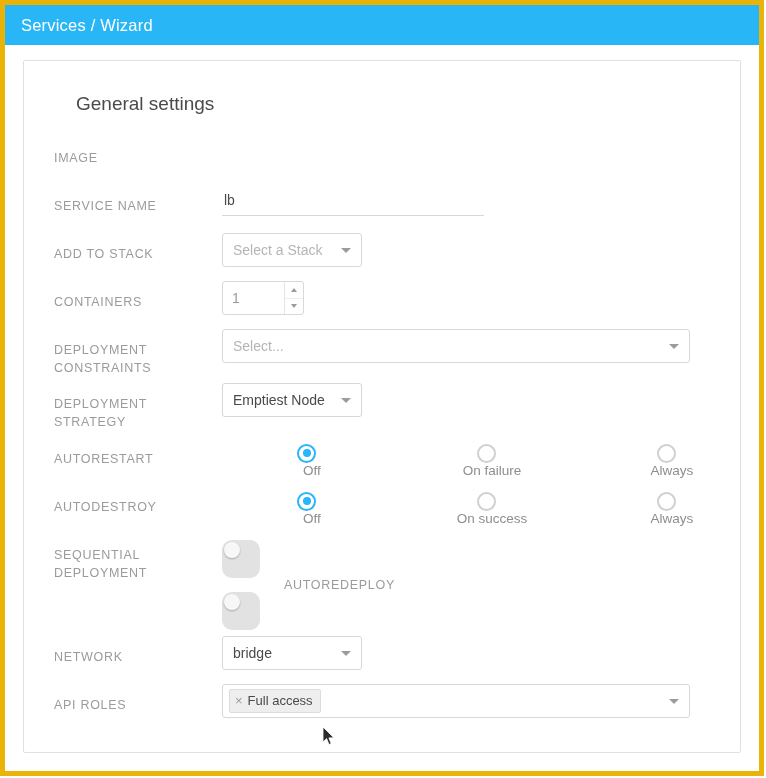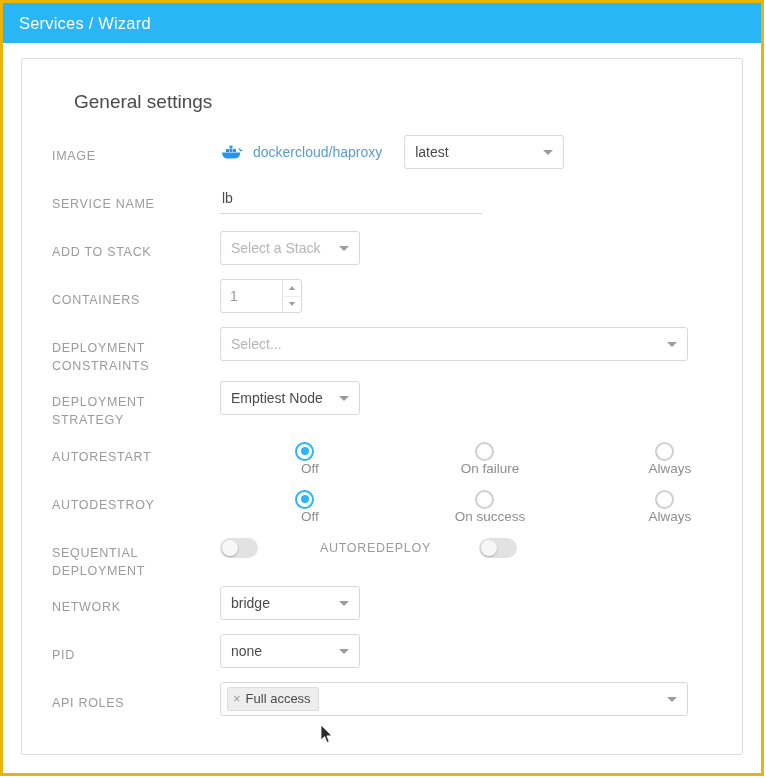--- a/index.html
+++ b/index.html
@@ -10,21 +10,21 @@
     width: 766px;
     height: 778px;
     background: #ffffff;
     font-family: "Liberation Sans", sans-serif;
     overflow: hidden;
   }
   .window {
     position: relative;
     width: 764px;
     height: 776px;
-    border: 3px solid #eab308;
+    border: 5px solid #eab308;
     box-sizing: border-box;
     background: #ffffff;
     overflow: hidden;
   }
   .titlebar {
     height: 40px;
     background: #29b6f6;
     color: #ffffff;
     display: flex;
     align-items: center;
@@ -215,22 +215,22 @@
     background: #29b6f6;
   }
   .radio-label {
     font-size: 13.5px;
     color: #8e8e8e;
   }
 
   
   .toggle-row {
     display: flex;
-    align-items: center;
     padding-top: 6px;
+    flex-direction: column;
   }
   .toggle {
     width: 38px;
     height: 20px;
     border-radius: 10px;
     background: #e2e2e2;
     position: relative;
     flex: 0 0 38px;
   }
   .toggle::after {
@@ -301,41 +301,20 @@
     <span>Services / Wizard</span>
   </div>
 
   <div class="content">
     <div class="panel">
 
       <div class="panel-title">General settings</div>
 
       <div class="row">
         <div class="label">IMAGE</div>
-        <div class="field">
-          <div class="image-row">
-            <span class="docker-icon">
-              <svg width="24" height="18" viewBox="0 0 24 18">
-                <g fill="#2496ed">
-                  <rect x="6" y="6" width="3" height="3"></rect>
-                  <rect x="9.5" y="6" width="3" height="3"></rect>
-                  <rect x="13" y="6" width="3" height="3"></rect>
-                  <rect x="9.5" y="2.6" width="3" height="3"></rect>
-                  <path d="M2 9.5h18c0.6 2.6-1.4 6-5.6 6H7.2C4 15.5 2.2 12.8 2 9.5z"></path>
-                  <path d="M18.5 5.6c1.2-0.8 2.4 0.2 2.2 1.4 0.9-0.2 1.7 0.2 2 0.7-0.6 0.5-1.6 0.7-2.6 0.5-0.5-1-1-1.8-1.6-2.6z"></path>
-                </g>
-              </svg>
-            </span>
-            <span class="image-name">dockercloud/haproxy</span>
-            <div class="select w-160">
-              <span>latest</span>
-              <span class="caret"></span>
-            </div>
-          </div>
-        </div>
       </div>
 
       <div class="row">
         <div class="label">SERVICE NAME</div>
         <div class="field">
           <input class="underline-input" type="text" value="lb" style="">
         </div>
       </div>
 
       <div class="row">
@@ -439,29 +418,20 @@
       <div class="row">
         <div class="label">NETWORK</div>
         <div class="field">
           <div class="select w-161">
             <span>bridge</span>
             <span class="caret"></span>
           </div>
         </div>
       </div>
 
-      <div class="row">
-        <div class="label">PID</div>
-        <div class="field">
-          <div class="select w-161">
-            <span>none</span>
-            <span class="caret"></span>
-          </div>
-        </div>
-      </div>
 
       <div class="row">
         <div class="label">API ROLES</div>
         <div class="field">
           <div class="tag-select">
             <span class="tag">
               <span class="x">×</span>
               <span>Full access</span>
             </span>
             <span class="caret"></span>

